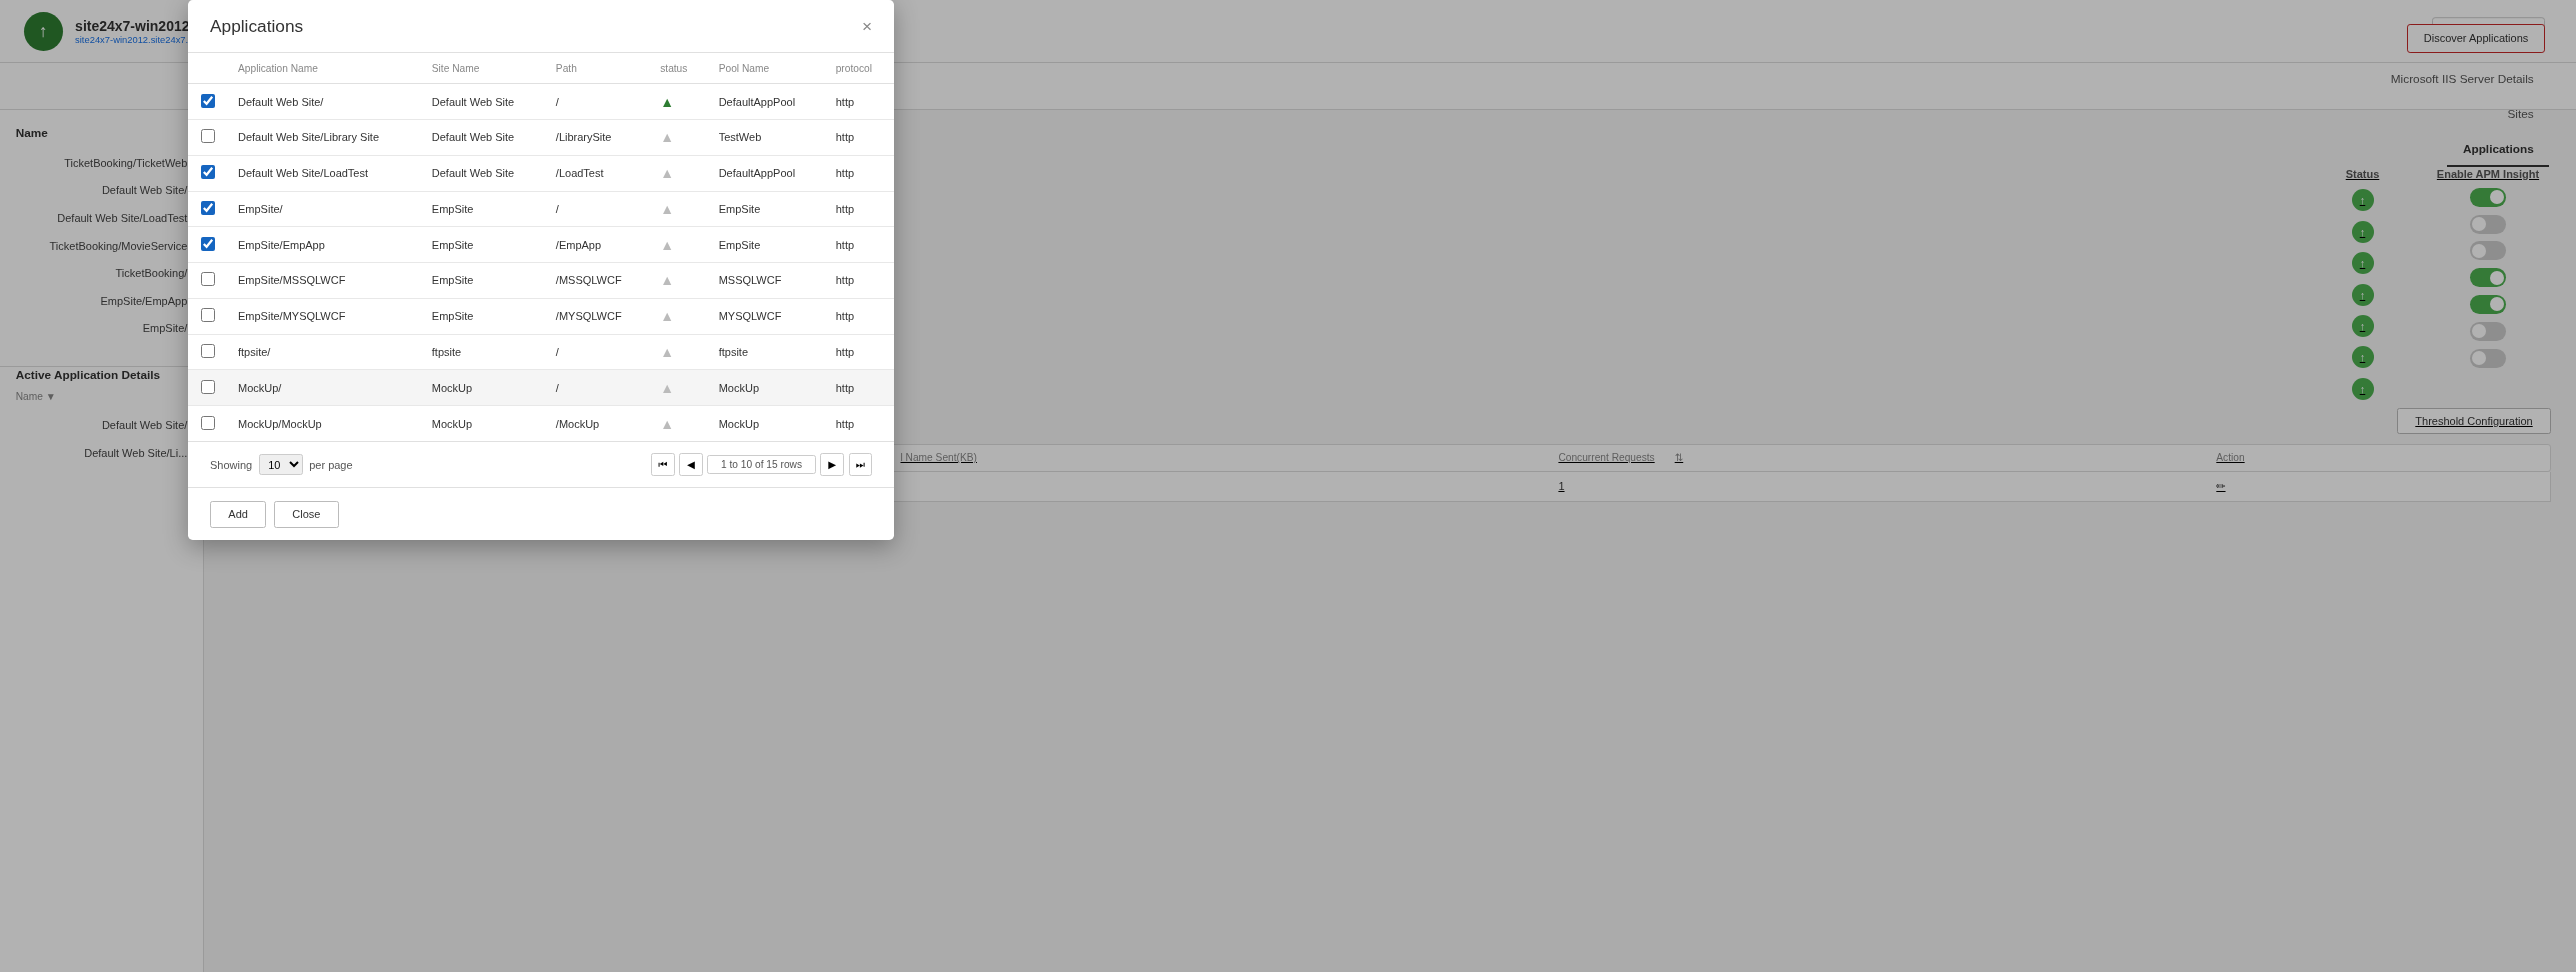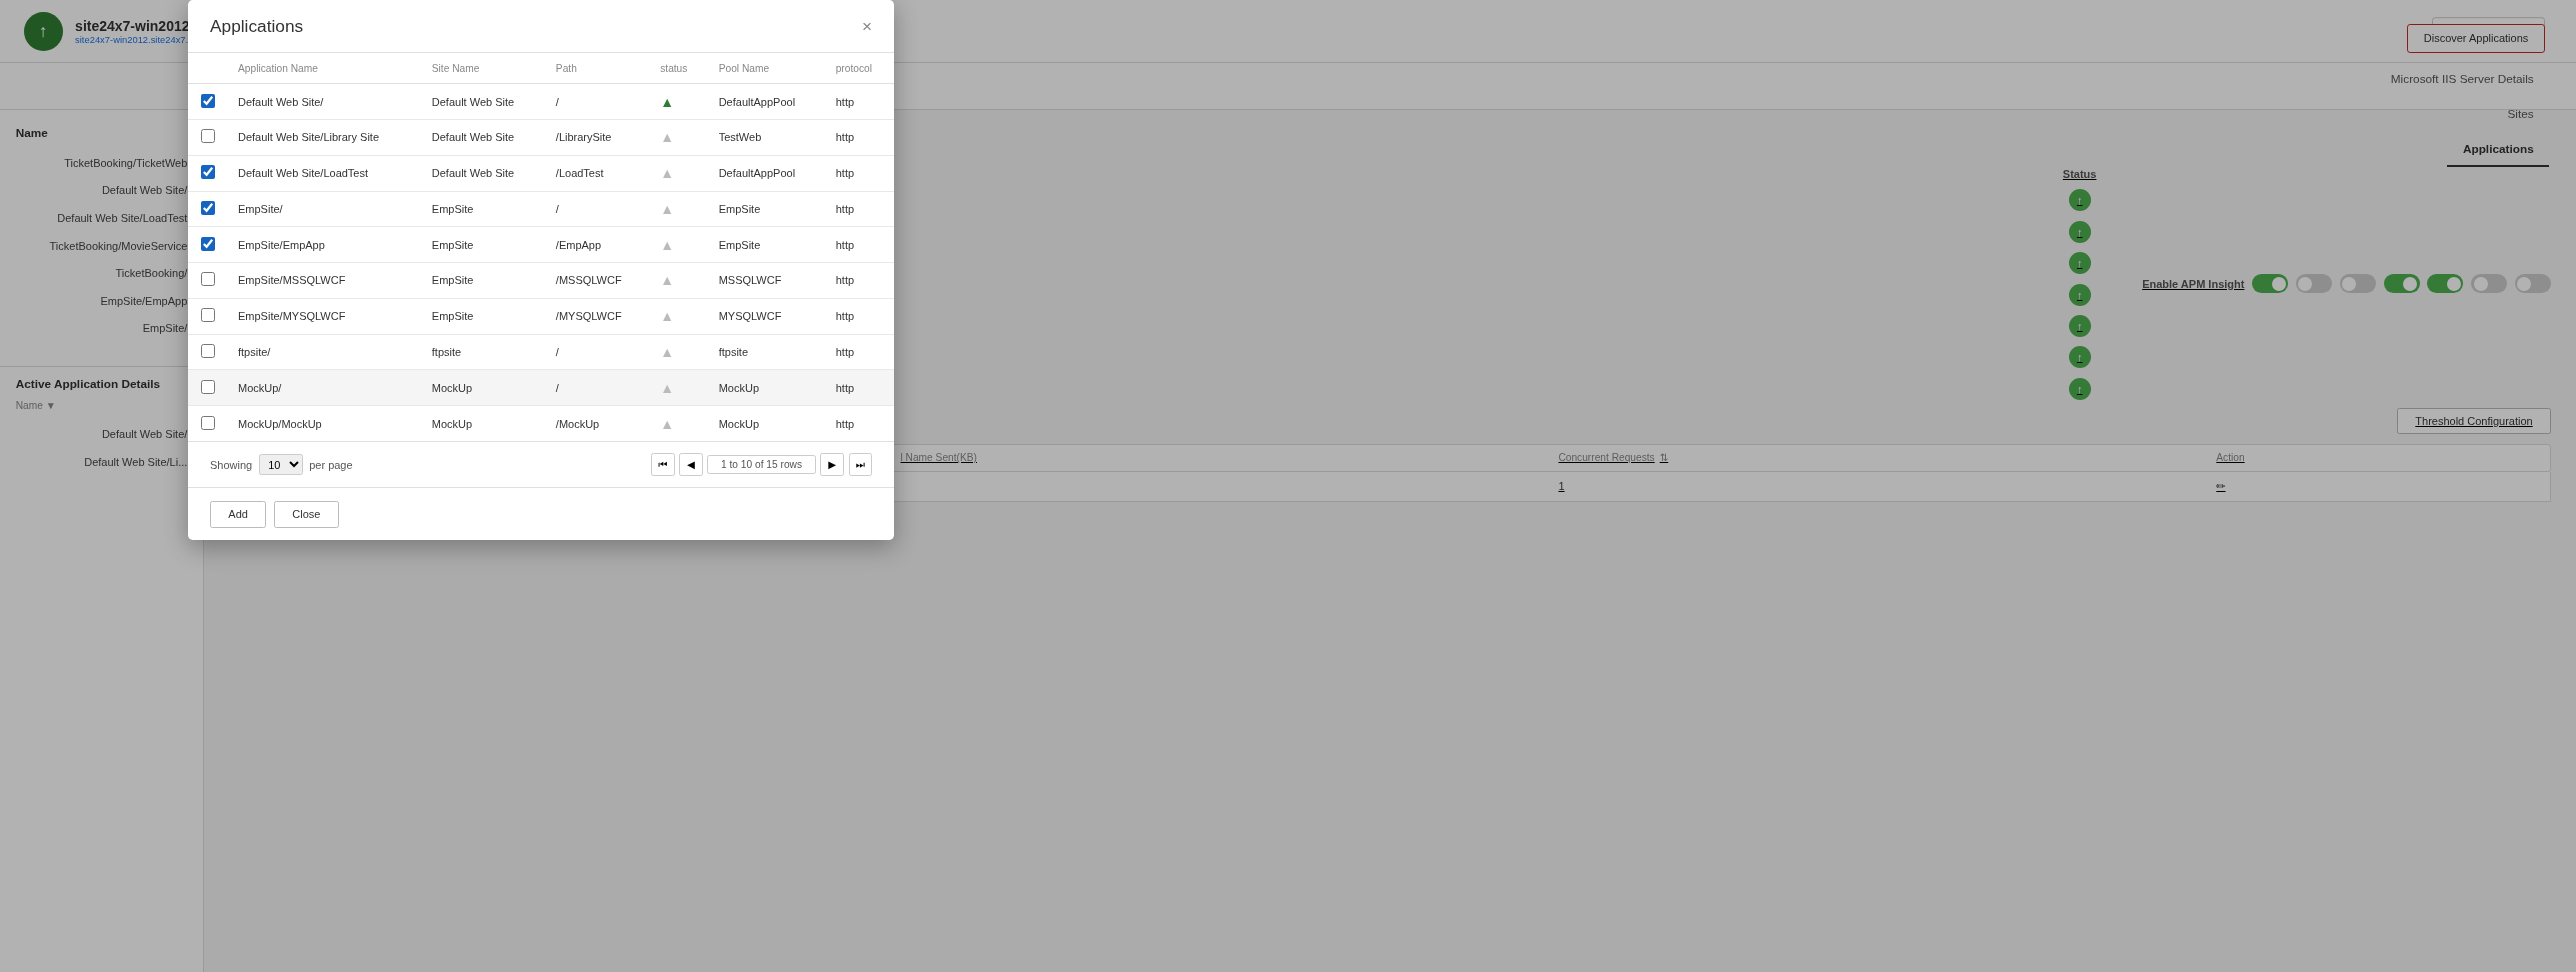--- a/index.html
+++ b/index.html
@@ -112,21 +112,21 @@
       padding: 7.8px 15.7px;
       cursor: pointer;
       color: #444;
       font-size: 11px;
       text-align: right;
     }
 
     .sidebar-section {
       margin-top: 23.5px;
       border-top: 0.8px solid #ddd;
-      padding-top: 10px;
+      padding-top: 1px;
     }
 
     
     .discover-btn {
       position: absolute;
       top: 23.5px;
       right: 31px;
       padding: 7.8px 15.7px;
       border: 1.6px solid #d32f2f;
       background: #fff;
@@ -437,21 +437,21 @@
         <div style="display:flex;flex-direction:column;gap:9.4px;min-width:78px;align-items:center;">
           <div style="font-weight:600;font-size:11px;color:#555;">Status</div>
           <div class="green-circle">↑</div>
           <div class="green-circle">↑</div>
           <div class="green-circle">↑</div>
           <div class="green-circle">↑</div>
           <div class="green-circle">↑</div>
           <div class="green-circle">↑</div>
           <div class="green-circle">↑</div>
         </div>
-        <div style="display:flex;flex-direction:row;gap:7.8px;min-width:126px;align-items:center;">
+        <div style="display:flex;flex-direction:column;gap:7.8px;min-width:126px;align-items:center;">
           <div style="font-weight:600;font-size:11px;color:#555;">Enable APM Insight</div>
           <div class="toggle-on toggle">
               <div class="toggle-knob"></div>
             </div>
           <div class="toggle-off toggle">
               <div class="toggle-knob"></div>
             </div>
           <div class="toggle-off toggle">
               <div class="toggle-knob"></div>
             </div>
@@ -470,21 +470,21 @@
         </div>
       </div>
 
       <div style="display:flex;justify-content:flex-end;margin-bottom:9.4px;">
         <button class="btn-close">Threshold Configuration</button>
       </div>
 
       <div style="display:flex;gap:15.7px;padding:7.8px 12.6px;background:#fff;border:0.8px solid #ddd;border-radius:3.1px;">
         <div style="flex:2;font-size:10.2px;color:#888;">Name ▼</div>
         <div style="flex:2;font-size:10.2px;color:#888;">l Name Sent(KB)</div>
-        <div style="flex:2;font-size:10.2px;color:#888;display:flex;align-items:center;gap:5px;">
+        <div style="flex:2;font-size:10.2px;color:#888;display:flex;align-items:center;gap:20px;">
           <span>Concurrent Requests</span>
           <span>⇅</span>
         </div>
         <div style="flex:1;font-size:10.2px;color:#888;">Action</div>
       </div>
       <div style="display:flex;gap:15.7px;padding:7.8px 12.6px;background:#fff;border:0.8px solid #ddd;border-top:none;">
         <div style="flex:2;font-size:11px;color:#333;">Default Web Site/</div>
         <div style="flex:2;font-size:11px;color:#333;"></div>
         <div style="flex:2;font-size:11px;color:#333;">1</div>
         <div style="flex:1;">✏</div>

